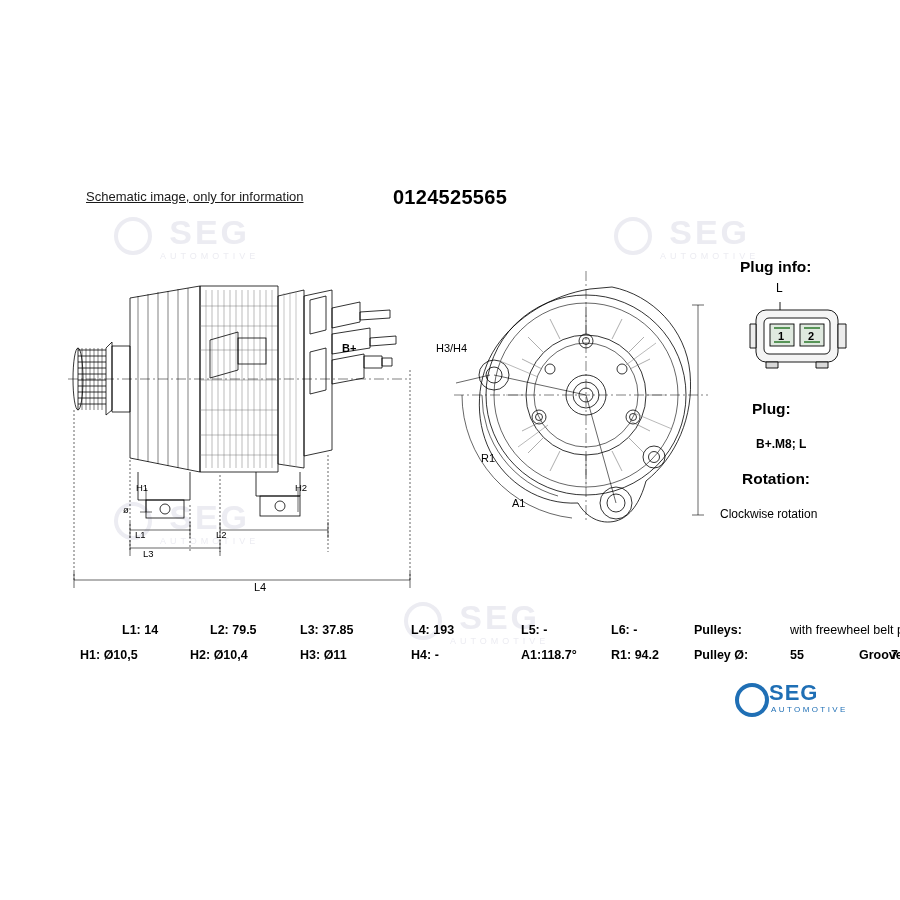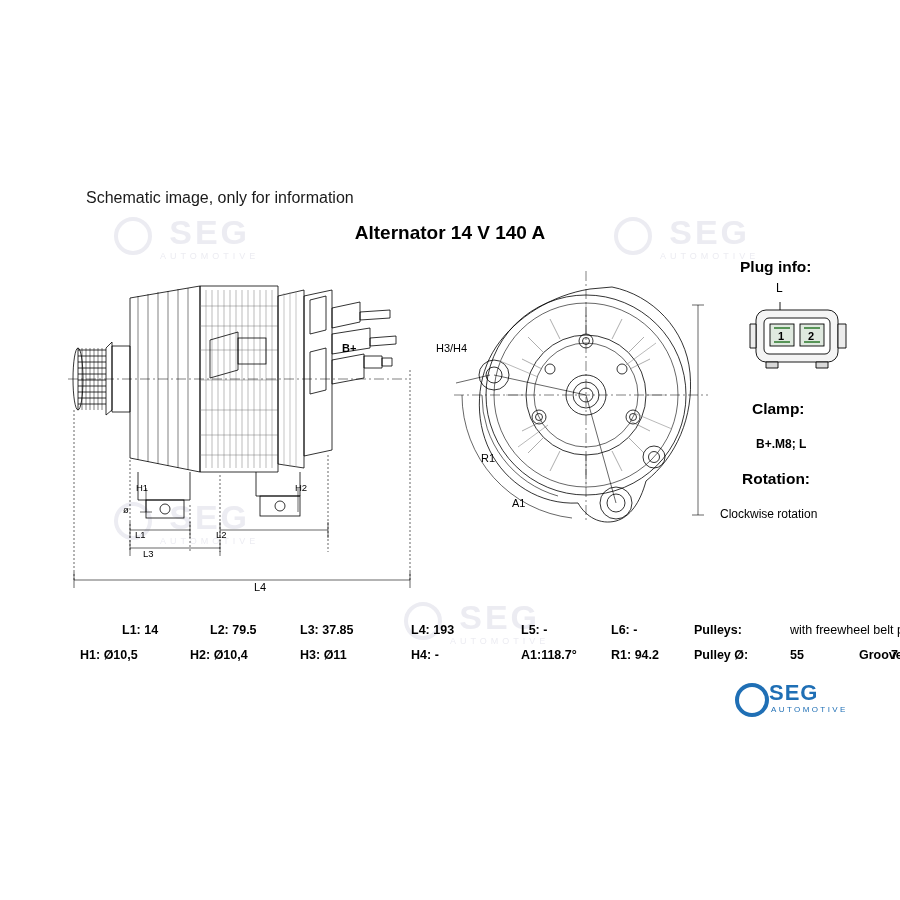--- a/index.html
+++ b/index.html
@@ -49,22 +49,23 @@
     top: 2px;
     width: 30px;
     height: 30px;
     border: 4px solid #ececf2;
     border-radius: 50%;
   }
 
   
   .note {
     position: absolute;
-    font-size: 16px;
+    font-size: 13px;
     color: #1a1a1a;
+    text-decoration: underline;
   }
   .title1 {
     position: absolute;
     width: 100%;
     text-align: center;
     font-size: 20px;
     font-weight: bold;
     letter-spacing: 0.3px;
   }
   .title2 {
@@ -161,21 +162,21 @@
     <div class="wm-main">SEG</div>
     <div class="wm-sub">AUTOMOTIVE</div>
   </div>
   <div class="wm" style="left:450px; top:600px;">
     <div class="wm-ring"></div>
     <div class="wm-main">SEG</div>
     <div class="wm-sub">AUTOMOTIVE</div>
   </div>
 
   <div class="note" style="left:86px; top:189px;">Schematic image, only for information</div>
-  <div class="title2" style="left:0px; top:222px;">Alternator 14 V 140 A</div>
+  <div class="title1" style="left:0px; top:186px;">0124525565</div>
 
   <svg style="position:absolute; left:60px; top:260px;" width="370" height="340" viewBox="0 0 370 340">
     <g stroke="#000" fill="none" stroke-width="0.8">
 
       <path class="ln" d="M52 82 L52 150 L46 155 L46 88 Z" fill="#f2f2f2"></path>
       <path class="ln" d="M18 90 L46 90 M18 96 L46 96 M18 102 L46 102 M18 108 L46 108 M18 114 L46 114 M18 120 L46 120 M18 126 L46 126 M18 132 L46 132 M18 138 L46 138 M18 144 L46 144"></path>
       <path class="ln" d="M18 88 L18 150"></path>
 
       <path class="ln" d="M22 88 L22 150 M26 88 L26 150 M30 88 L30 150 M34 88 L34 150 M38 88 L38 150 M42 88 L42 150" stroke="#888" stroke-width="0.5"></path>
       <ellipse class="ln" cx="18" cy="119" rx="5" ry="31"></ellipse>
@@ -338,21 +339,21 @@
       <path d="M32 32 L48 32 M32 46 L48 46 M62 32 L78 32 M62 46 L78 46" stroke="#2d7a2d" stroke-width="1.4"></path>
       <path d="M8 28 L14 28 L14 52 L8 52 Z" fill="#ececec"></path>
       <path d="M96 28 L104 28 L104 52 L96 52 Z" fill="#ececec"></path>
       <path d="M24 66 L36 66 L36 72 L24 72 Z" fill="#d9d9d9"></path>
       <path d="M74 66 L86 66 L86 72 L74 72 Z" fill="#d9d9d9"></path>
     </g>
     <text x="36" y="44" font-family="Liberation Sans, sans-serif" font-size="11" font-weight="bold" fill="#000">1</text>
     <text x="66" y="44" font-family="Liberation Sans, sans-serif" font-size="11" font-weight="bold" fill="#000">2</text>
   </svg>
 
-  <div class="rcol rhead" style="left:752px; top:400px;">Clamp:</div>
+  <div class="rcol rhead" style="left:752px; top:400px;">Plug:</div>
   <div class="rcol rtext-b" style="left:756px; top:437px;">B+.M8; L</div>
 
   <div class="rcol rhead" style="left:742px; top:470px;">Rotation:</div>
   <div class="rcol rtext" style="left:720px; top:507px;">Clockwise rotation</div>
 
   <div class="spec" style="left:80px; top:623px;padding-left:42px;">
     <span>L1:</span>
     <span>14</span>
   </div>
   <div class="spec" style="left:190px; top:623px;padding-left:20px;">

